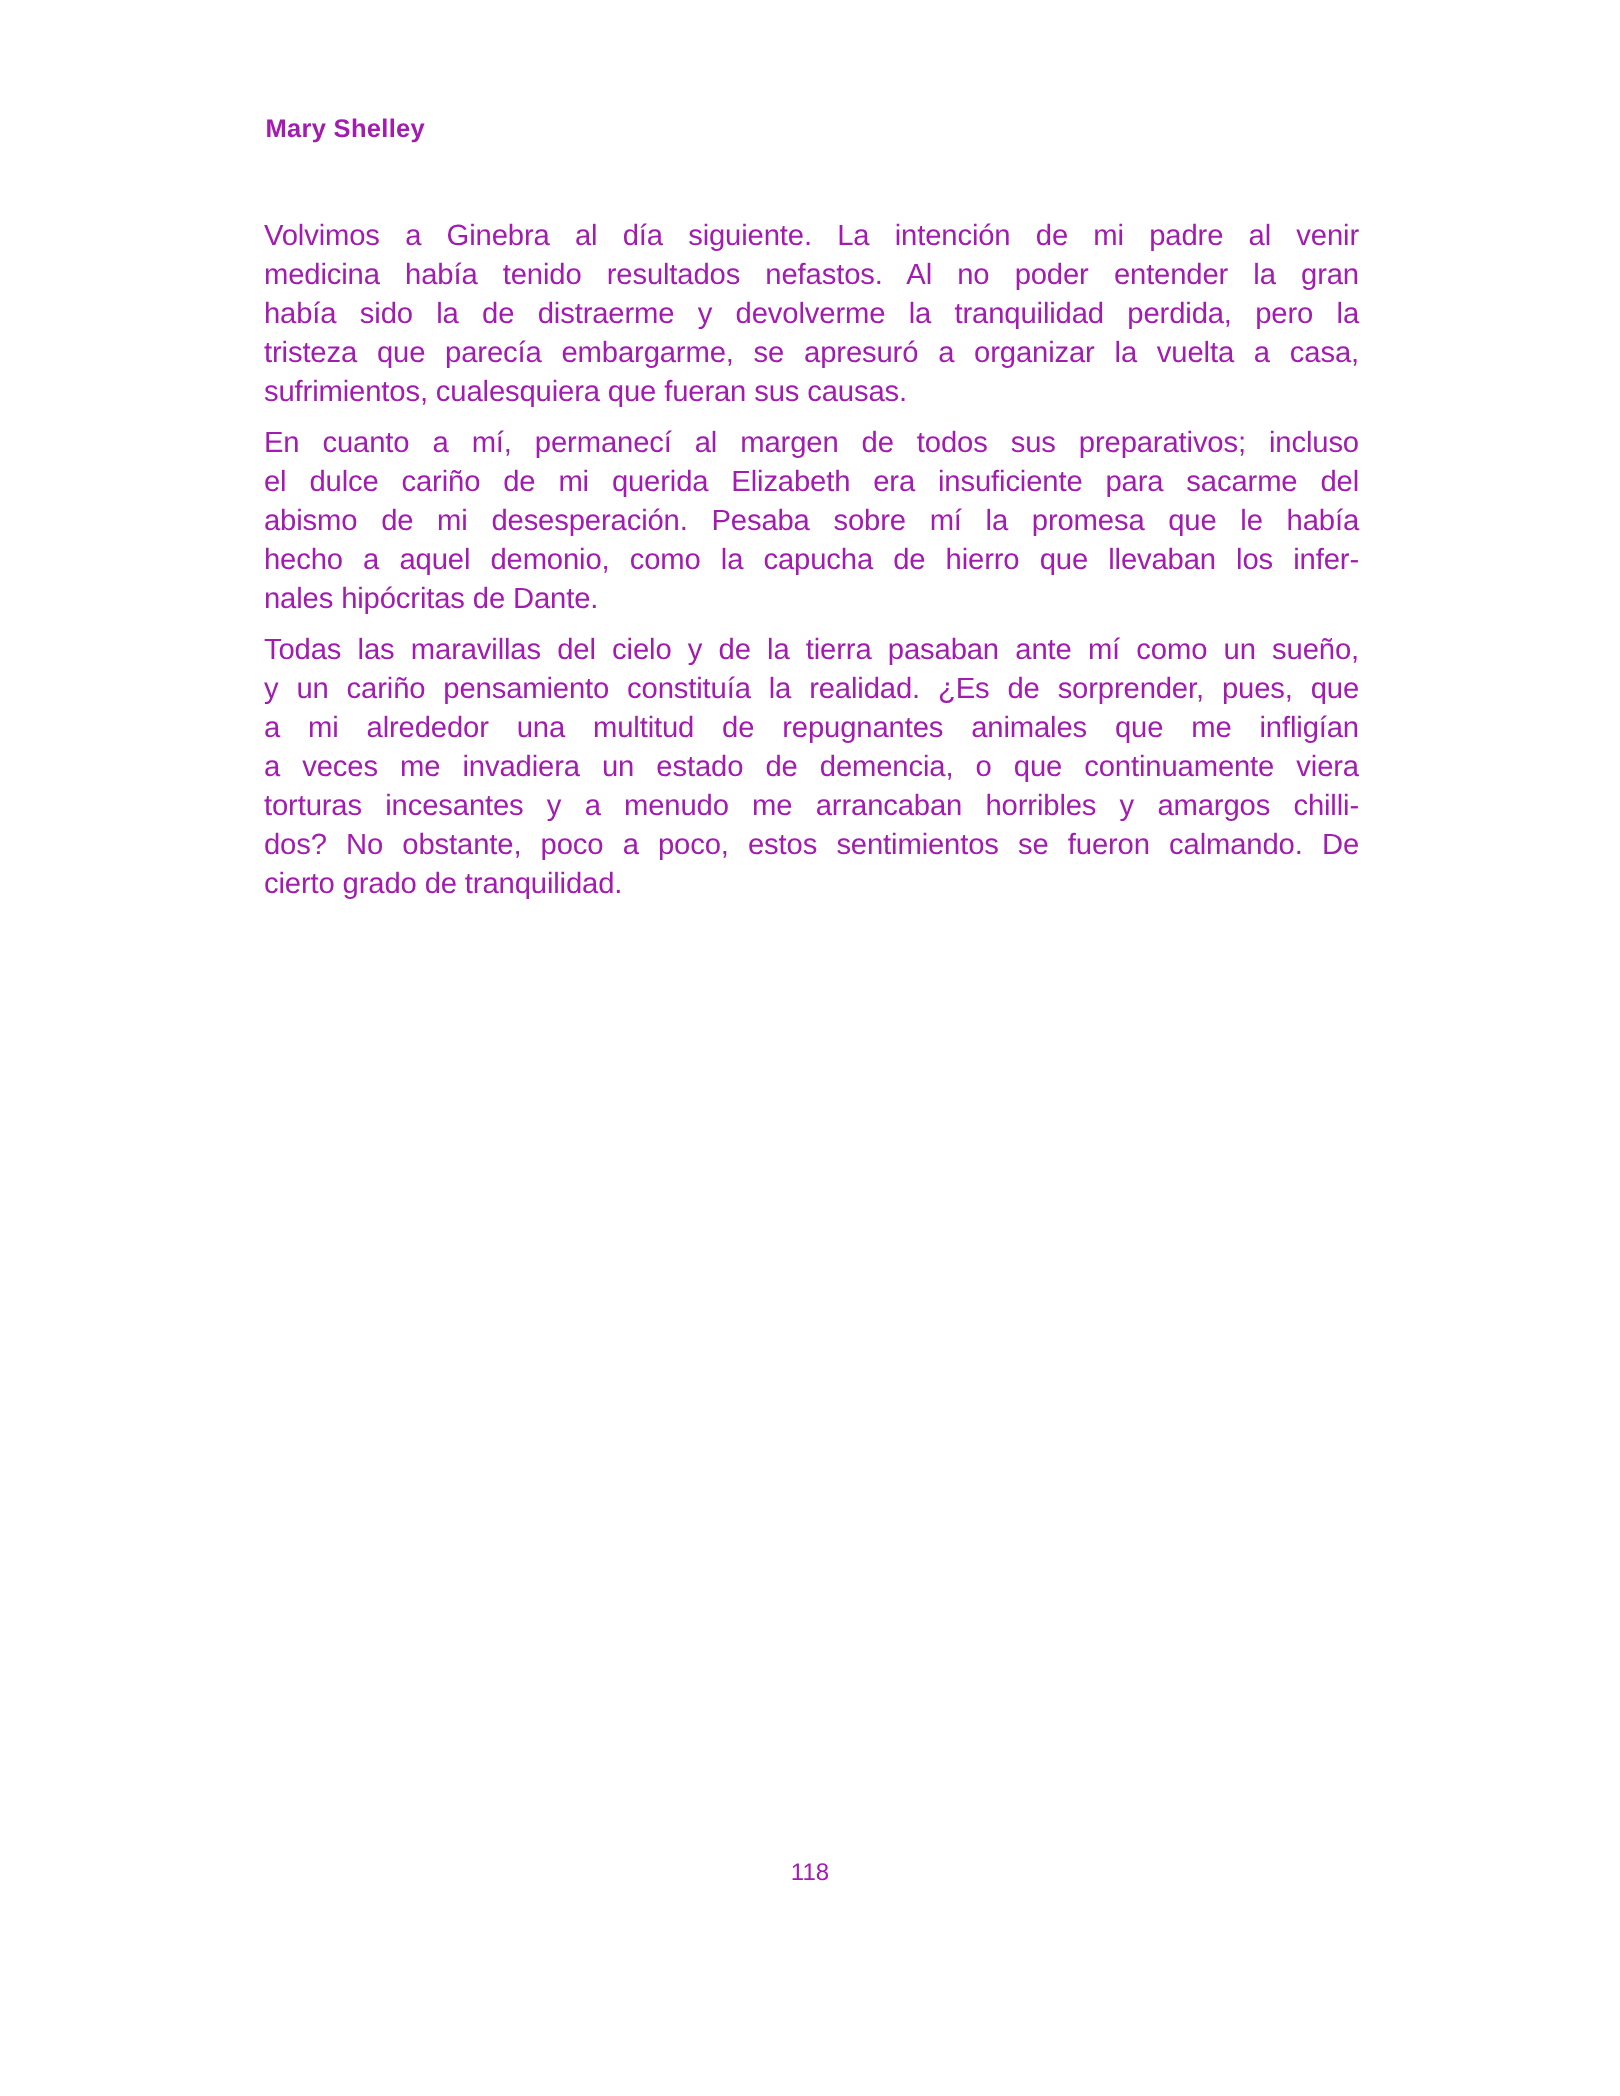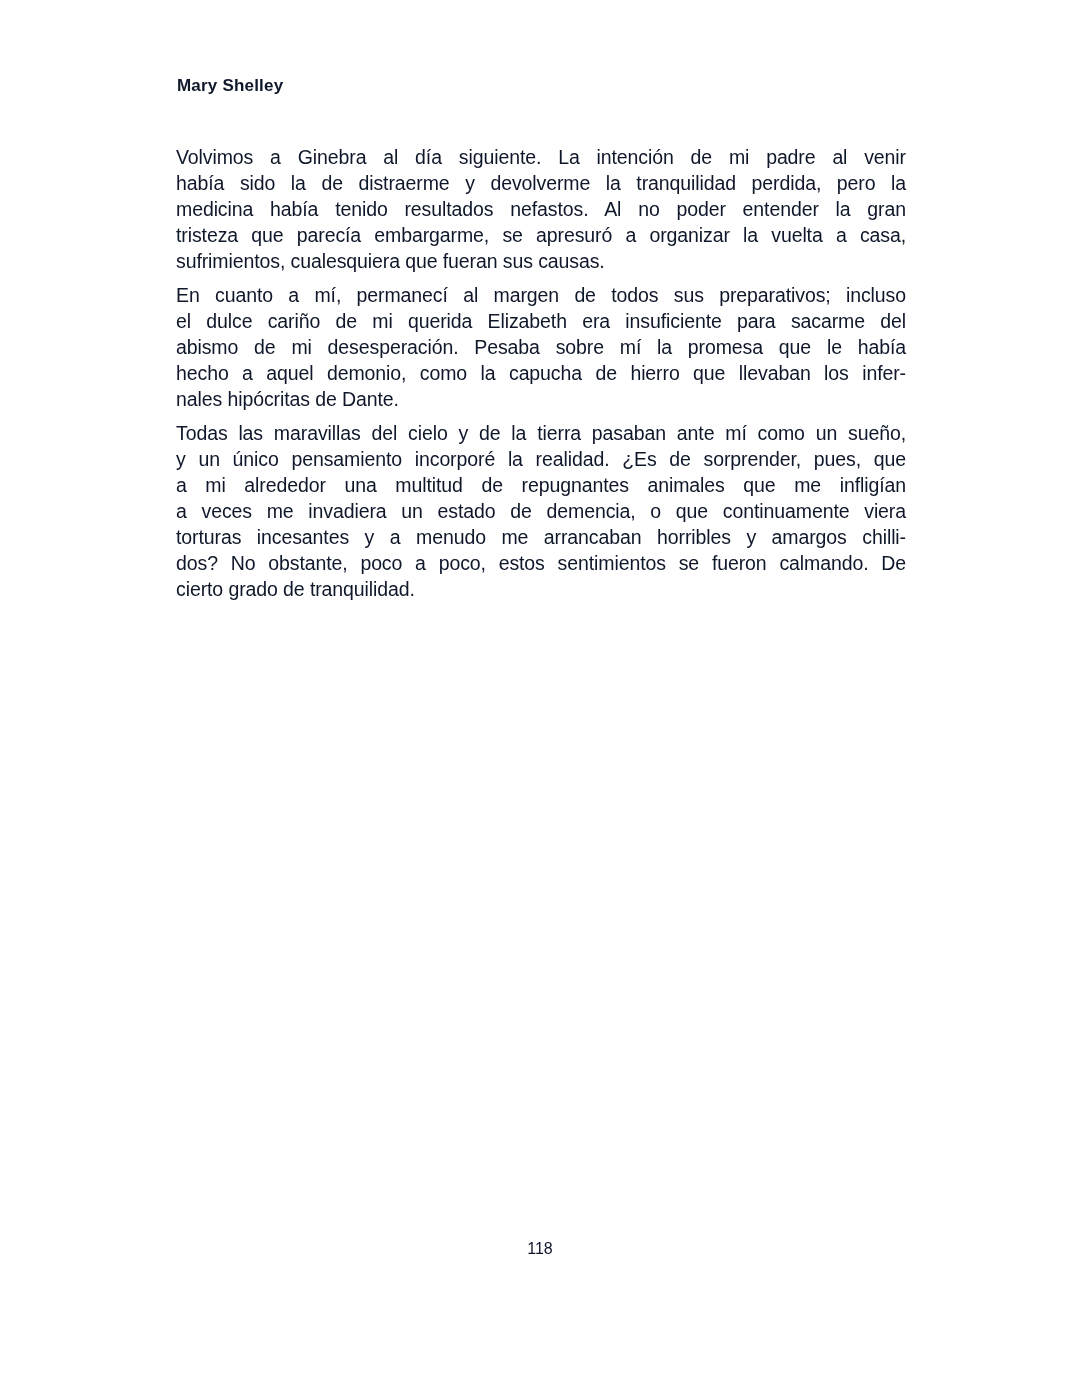--- a/index.html
+++ b/index.html
@@ -7,21 +7,21 @@
     padding: 0;
     background: #ffffff;
   }
   .page {
     position: relative;
     width: 1080px;
     height: 1397px;
     background: #ffffff;
     overflow: hidden;
     font-family: "Liberation Sans", sans-serif;
-    color: #0f172a;
+    color: #a21caf;
   }
   .running-header {
     position: absolute;
     left: 177px;
     top: 76px;
     font-size: 17px;
     font-weight: 600;
     letter-spacing: 0.2px;
   }
   .body-text {
@@ -65,35 +65,35 @@
 </head>
 <body>
 
 <div class="page">
 
   <div class="running-header">Mary Shelley</div>
 
   <div class="body-text">
       <div class="para">
         <div class="line">Volvimos a Ginebra al día siguiente. La intención de mi padre al venir</div>
+        <div class="line">medicina había tenido resultados nefastos. Al no poder entender la gran</div>
         <div class="line">había sido la de distraerme y devolverme la tranquilidad perdida, pero la</div>
-        <div class="line">medicina había tenido resultados nefastos. Al no poder entender la gran</div>
         <div class="line">tristeza que parecía embargarme, se apresuró a organizar la vuelta a casa,</div>
         <div class="line last">sufrimientos, cualesquiera que fueran sus causas.</div>
       </div>
       <div class="para">
         <div class="line">En cuanto a mí, permanecí al margen de todos sus preparativos; incluso</div>
         <div class="line">el dulce cariño de mi querida Elizabeth era insuficiente para sacarme del</div>
         <div class="line">abismo de mi desesperación. Pesaba sobre mí la promesa que le había</div>
         <div class="line">hecho a aquel demonio, como la capucha de hierro que llevaban los infer-</div>
         <div class="line last">nales hipócritas de Dante.</div>
       </div>
       <div class="para">
         <div class="line">Todas las maravillas del cielo y de la tierra pasaban ante mí como un sueño,</div>
-        <div class="line">y un único pensamiento incorporé la realidad. ¿Es de sorprender, pues, que</div>
+        <div class="line">y un cariño pensamiento constituía la realidad. ¿Es de sorprender, pues, que</div>
         <div class="line">a mi alrededor una multitud de repugnantes animales que me infligían</div>
         <div class="line">a veces me invadiera un estado de demencia, o que continuamente viera</div>
         <div class="line">torturas incesantes y a menudo me arrancaban horribles y amargos chilli-</div>
         <div class="line">dos? No obstante, poco a poco, estos sentimientos se fueron calmando. De</div>
         <div class="line last">cierto grado de tranquilidad.</div>
       </div>
     </div>
 
   <div class="page-number">118</div>
 

